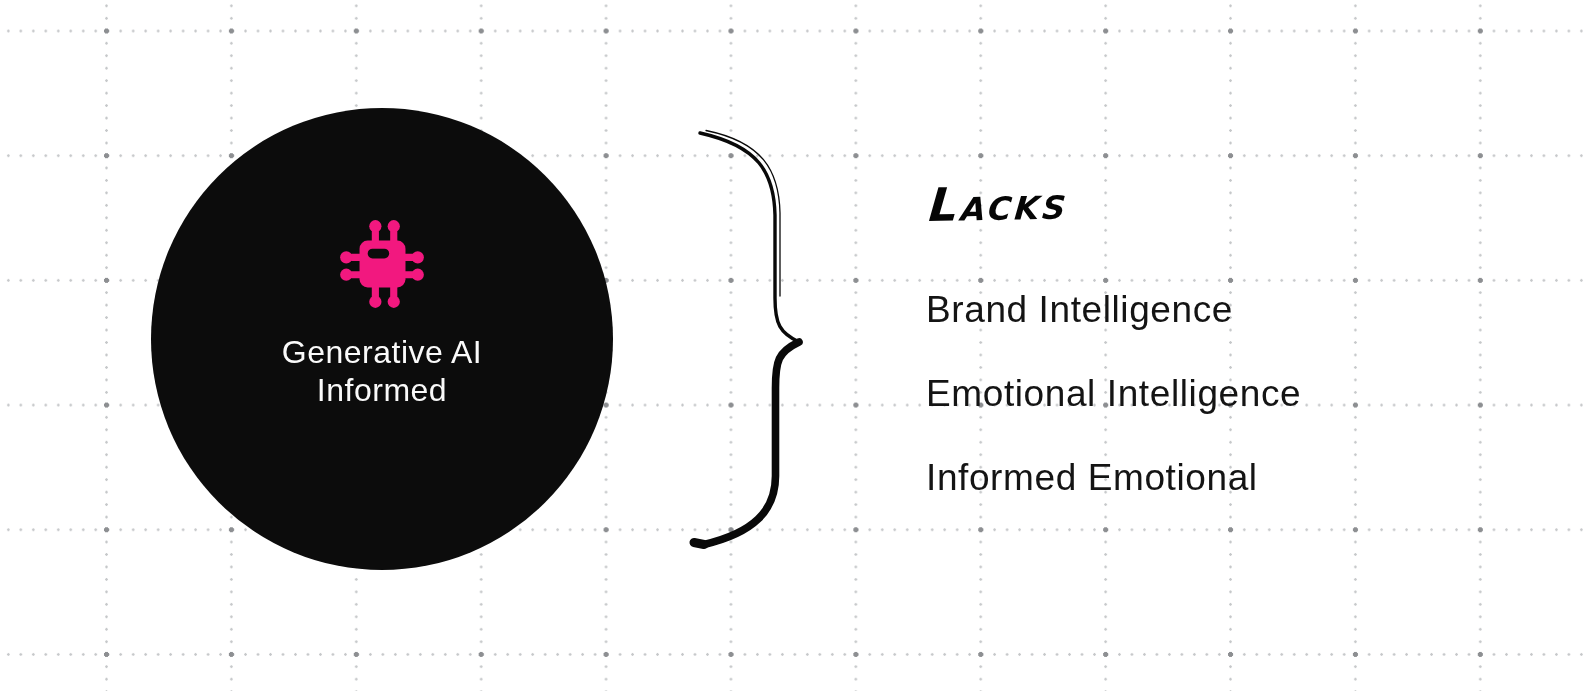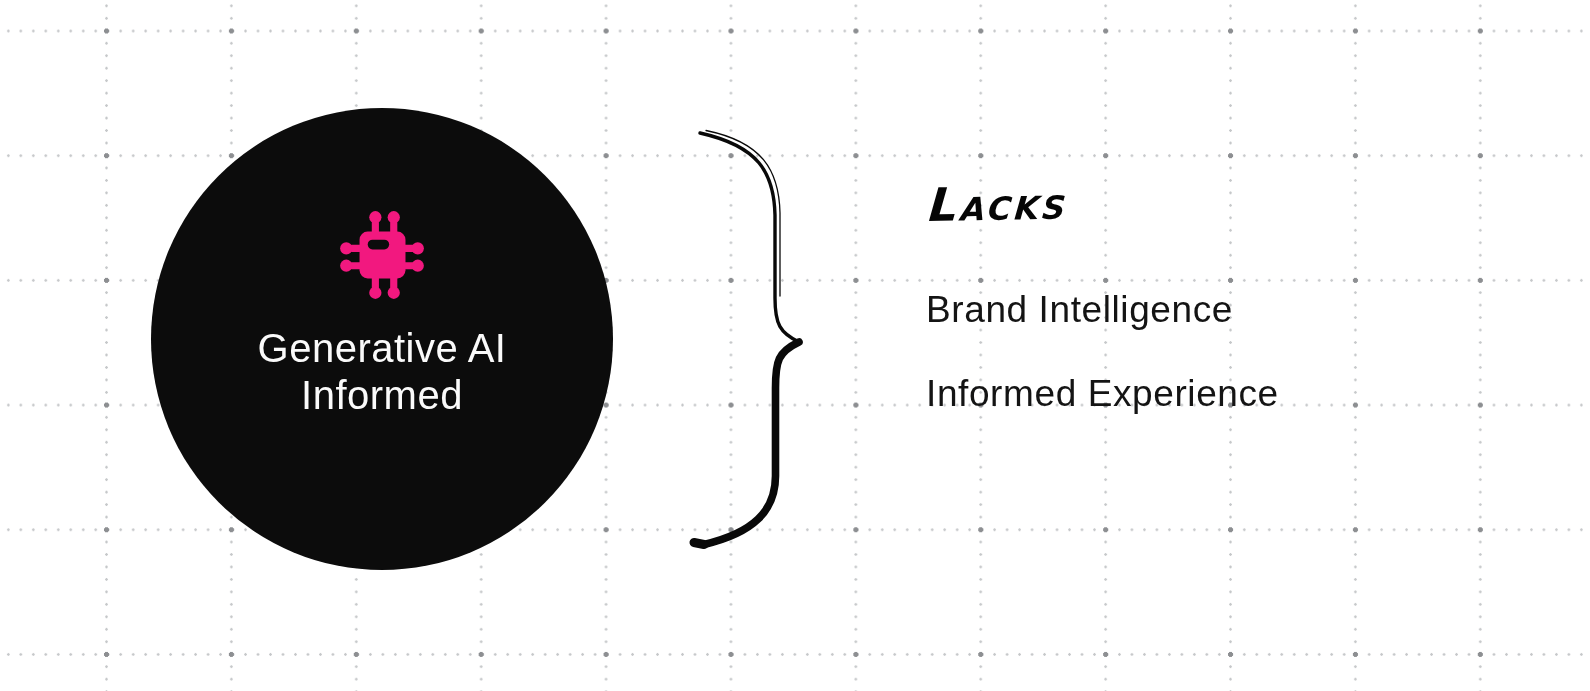--- a/index.html
+++ b/index.html
@@ -33,21 +33,21 @@
     justify-content: center;
   }
   .chip-icon-wrap {
     margin-top: -52px;
     margin-bottom: 22px;
     width: 92px;
     height: 96px;
   }
   .circle-title {
     color: #fafafa;
-    font-size: 40px;
+    font-size: 32px;
     font-weight: 500;
     letter-spacing: 0.5px;
     line-height: 1.18;
     text-align: center;
   }
 
   
   .brace-wrap {
     position: absolute;
     left: 0;
@@ -137,16 +137,17 @@
         <path d="M 799 342 C 778 352 775.5 361 775.5 388 L 775.5 476 C 775.5 511 753 533 704 544.5" stroke-width="7.6"></path>
         <path d="M 704 544.5 L 694 542.5" stroke-width="9"></path>
       </g>
     </svg>
   </div>
 
   <div class="lacks-heading">Lacks</div>
 
   <div class="lacks-list">
     <div class="lacks-item">Brand Intelligence</div>
-    <div class="lacks-item">Informed Experience</div>
+    <div class="lacks-item">Emotional Intelligence</div>
+    <div class="lacks-item">Informed Emotional</div>
   </div>
 
 </div>
 
 </body></html>

